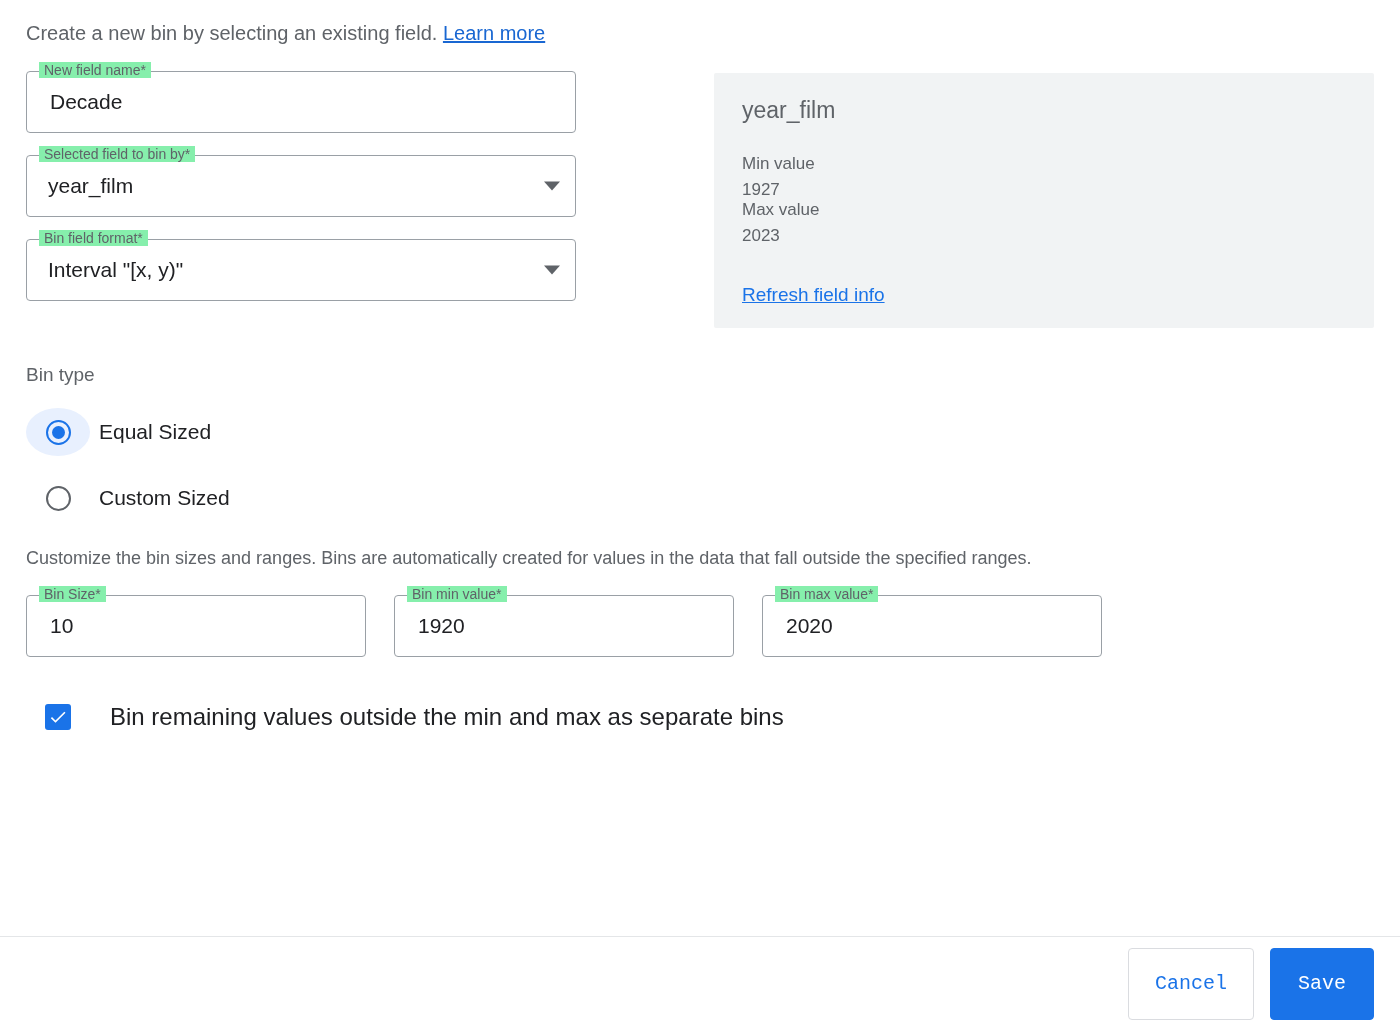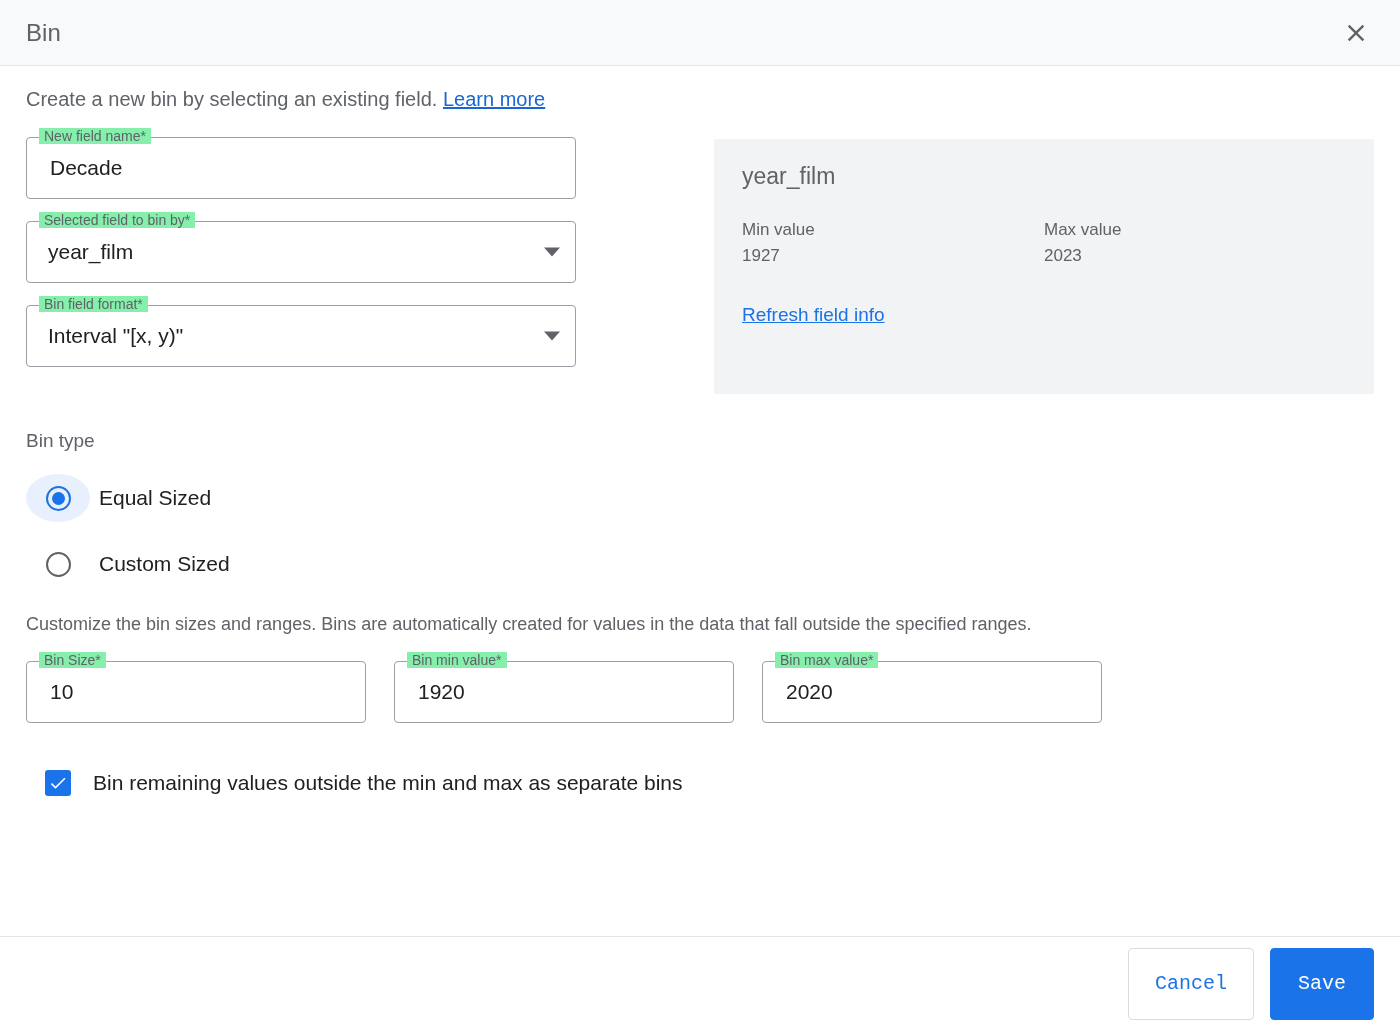--- a/index.html
+++ b/index.html
@@ -138,20 +138,21 @@
     height: 255px;
   }
   .info-title {
     font-size: 23px;
     color: #5f6368;
     margin-bottom: 30px;
     font-weight: 400;
   }
   .info-stats {
     display: flex;
+    flex-direction: column;
   }
   .info-stat { width: 305px; }
   .info-stat .k {
     font-size: 17px;
     color: #5f6368;
     margin-bottom: 6px;
   }
   .info-stat .v {
     font-size: 17px;
     color: #5f6368;
@@ -241,23 +242,23 @@
     width: 26px;
     height: 26px;
     border-radius: 3px;
     background: #1a73e8;
     display: flex;
     align-items: center;
     justify-content: center;
   }
   .checkbox svg { display: block; }
   .check-label {
-    font-size: 21px;
+    font-size: 24px;
     color: #202124;
-    margin-left: 3px;
+    margin-left: 20px;
   }
 
   
   .dialog-footer {
     height: 94px;
     min-height: 94px;
     border-top: 1px solid #e4e6e8;
     display: flex;
     align-items: center;
     justify-content: flex-end;
@@ -286,30 +287,20 @@
     border: 1px solid #1a73e8;
     min-width: 104px;
     text-align: center;
   }
 </style>
 </head>
 <body>
 
 <div class="dialog">
 
-  <div class="dialog-header">
-    <div class="dialog-title">Bin</div>
-    <div class="close-btn">
-      <span>
-        <svg width="28" height="28" viewBox="0 0 24 24" aria-hidden="true">
-          <path d="M19 6.41 17.59 5 12 10.59 6.41 5 5 6.41 10.59 12 5 17.59 6.41 19 12 13.41 17.59 19 19 17.59 13.41 12z" fill="#5f6368"></path>
-        </svg>
-      </span>
-    </div>
-  </div>
 
   <div class="dialog-body">
 
     <div class="intro">
       <span>Create a new bin by selecting an existing field.</span>
       <a href="#">Learn more</a>
     </div>
 
     <div class="cols">
 

